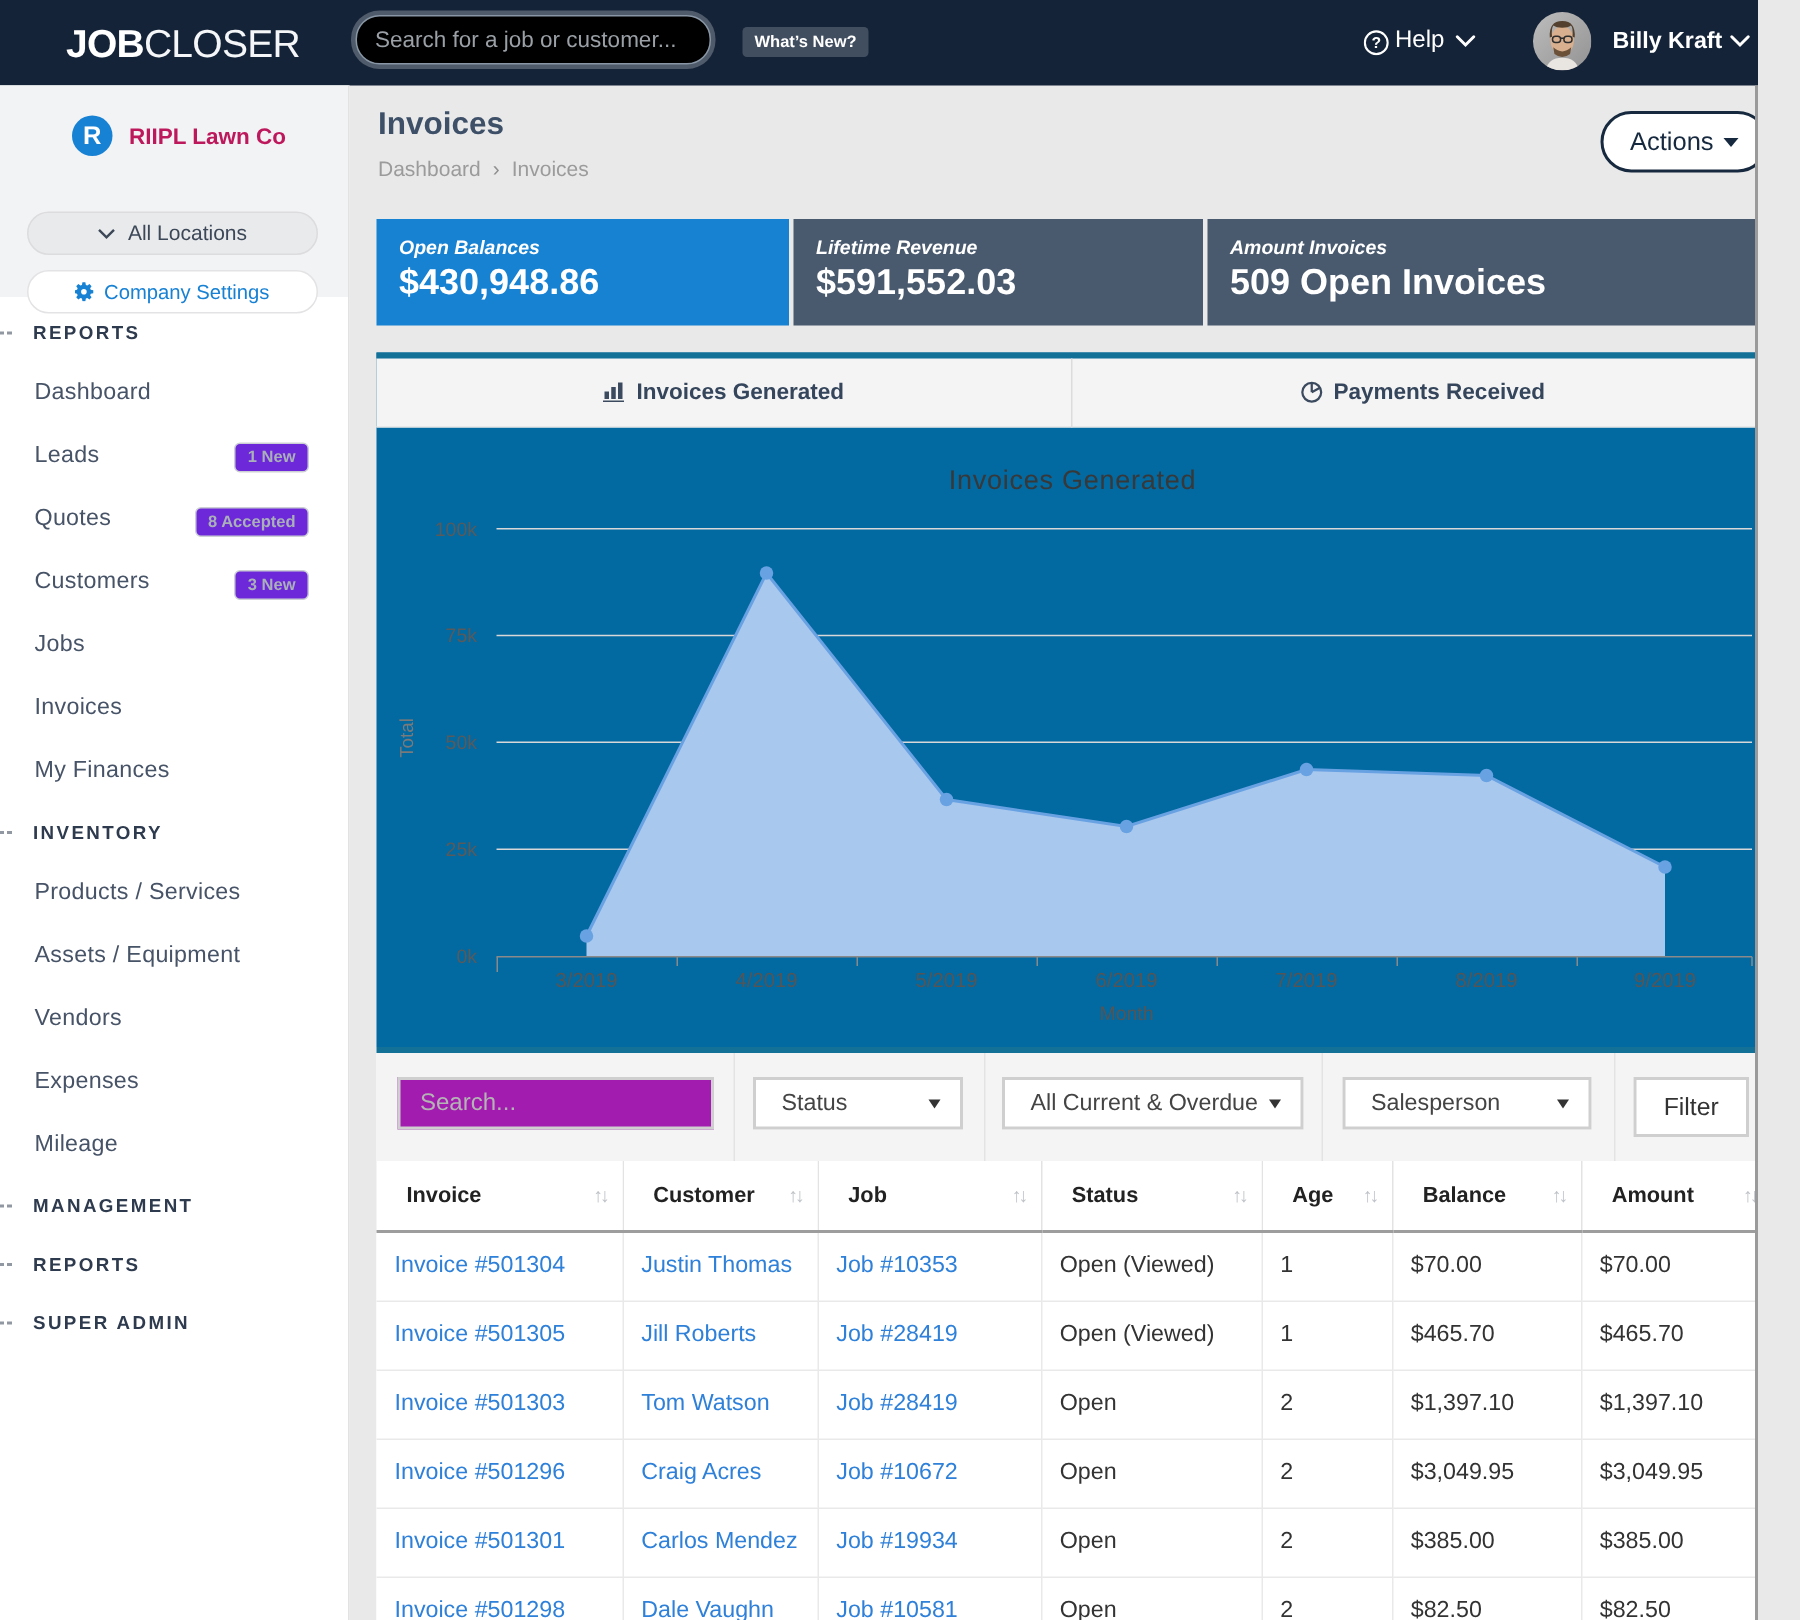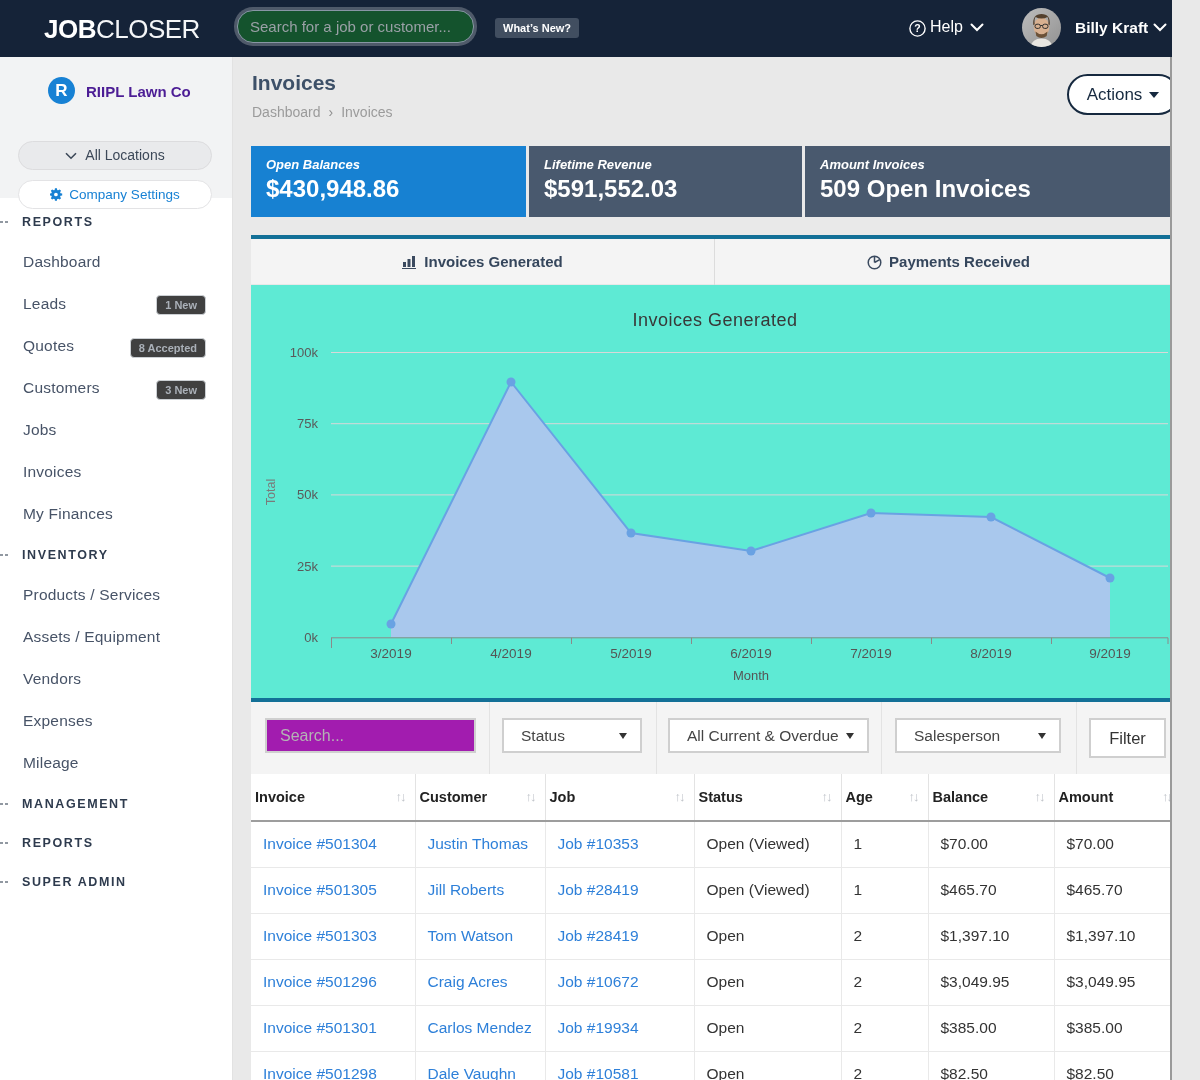--- a/index.html
+++ b/index.html
@@ -5,74 +5,74 @@
   * { margin:0; padding:0; box-sizing:border-box; }
   html,body { width:1200px; height:1080px; overflow:hidden; }
   body { font-family:"Liberation Sans", sans-serif; background:#e9e9e9; }
   #page { position:relative; width:1172px; height:1080px; overflow:hidden; }
 
   
   #navbar { position:absolute; left:0; top:0; width:1200px; height:57px; background:#152338; }
   #logo { position:absolute; left:44px; top:14px; font-size:26px; color:#fff; letter-spacing:-0.5px; }
   #logo b { font-weight:700; }
   #logo span { font-weight:300; color:#f4f6f8; }
-  #navsearch { position:absolute; left:237px; top:10px; width:237px; height:33px; background:#14532d; border:1px solid #8896a5; border-radius:16px; box-shadow:0 0 0 3px rgba(255,255,255,0.25); color:#9aa0a6; font-size:15px; line-height:31px; padding-left:12px; }
+  #navsearch { position:absolute; left:237px; top:10px; width:237px; height:33px; background:#000000; border:1px solid #8896a5; border-radius:16px; box-shadow:0 0 0 3px rgba(255,255,255,0.25); color:#9aa0a6; font-size:15px; line-height:31px; padding-left:12px; }
   #whatsnew { position:absolute; left:495px; top:18px; height:20px; background:#44516399; background:#414e60; border-radius:3px; color:#fff; font-size:11px; font-weight:700; line-height:20px; padding:0 8px; }
   #help-icon { position:absolute; left:909px; top:20px; }
   #help-text { position:absolute; left:930px; top:18px; font-size:16px; color:#fff; }
   #help-chev { position:absolute; left:970px; top:23px; }
   #avatar { position:absolute; left:1022px; top:8px; width:39px; height:39px; border-radius:50%; overflow:hidden; }
   #username { position:absolute; left:1075px; top:19px; font-size:15.5px; font-weight:600; color:#fff; }
   #user-chev { position:absolute; left:1153px; top:23px; }
 
   
   #sidebar { position:absolute; left:0; top:57px; width:233px; height:1023px; background:#fff; border-right:1px solid #e2e2e2; }
   #sidebar-top { position:absolute; left:0; top:0; width:232px; height:141px; background:#f2f3f4; }
   #co-logo { position:absolute; left:48px; top:20px; width:27px; height:27px; border-radius:50%; background:#1781d4; color:#fff; font-size:17px; font-weight:700; text-align:center; line-height:27px; }
-  #co-name { position:absolute; left:86px; top:26px; font-size:15px; font-weight:700; color:#4c1d95; letter-spacing:0; }
+  #co-name { position:absolute; left:86px; top:26px; font-size:15px; font-weight:700; color:#be185d; letter-spacing:0; }
   .pill { position:absolute; left:18px; width:194px; height:29px; border-radius:15px; font-size:14px; text-align:center; line-height:27px;margin-top:28px; }
   #all-loc { top:56px; background:#e9eaec; border:1px solid #dcdcde; color:#3c4858; }
   #co-set { top:95px; background:#fff; border:1px solid #e3e3e5; color:#1781d4; font-size:13.5px; font-weight:400; }
   .nav-hdr { position:absolute; left:22px; font-size:12.5px; font-weight:700; letter-spacing:1.6px; color:#2e3b4e; }
   .nav-hdr:before { content:""; position:absolute; left:-22px; top:6px; width:10px; height:2px; background:repeating-linear-gradient(90deg,#9198a1 0 3px,transparent 3px 5px); }
   .nav-item { position:absolute; left:23px; font-size:15.5px; color:#475367; letter-spacing:0.2px; }
-  .badge { position:absolute; font-size:11px; font-weight:700; color:#aab0b8; border:1px solid #ccd0d4; border-radius:4px; height:20px; line-height:18px; padding:0 8px; background:#404040; }
+  .badge { position:absolute; font-size:11px; font-weight:700; color:#aab0b8; border:1px solid #ccd0d4; border-radius:4px; height:20px; line-height:18px; padding:0 8px; background:#6d28d9; }
 
   
   #h1 { position:absolute; left:252px; top:71px; font-size:21px; font-weight:700; color:#3d5068; }
   #breadcrumb { position:absolute; left:252px; top:104px; font-size:14px; color:#9b9b9b; }
   #breadcrumb .sep { display:inline-block; margin:0 8px; color:#8f8f8f; }
   #actions-btn { position:absolute; left:1067px; top:74px; width:112px; height:41px; background:#fff; border:2px solid #16293f; border-radius:21px; color:#16293f; font-size:17px; text-align:center; line-height:37px; }
   #actions-btn .caret { display:inline-block; width:0; height:0; border-left:5px solid transparent; border-right:5px solid transparent; border-top:6px solid #16293f; margin-left:7px; vertical-align:middle; margin-top:-2px; }
 
   .stat { position:absolute; top:146px; height:71px; color:#fff; }
   .stat .lbl { position:absolute; left:15px; top:11px; font-size:13px; font-style:italic; font-weight:600; }
   .stat .val { position:absolute; left:15px; top:29px; font-size:24px; font-weight:700; }
   #stat1 { left:251px; width:275px; background:#1781d2; }
   #stat2 { left:529px; width:273px; background:#49596e; }
   #stat3 { left:805px; width:376px; background:#49596e; }
 
   
-  #chart-card { position:absolute; left:251px; top:235px; width:930px; height:463px; background:#5eead4; border-top:4px solid #137097; }
+  #chart-card { position:absolute; left:251px; top:235px; width:930px; height:463px; background:#0369a1; border-top:4px solid #137097; }
   #tabs { position:absolute; left:0; top:0; width:930px; height:46px; background:#f4f4f4; border-bottom:1px solid #e8e8e8; }
   .tab { position:absolute; top:0; height:46px; font-size:15px; font-weight:600; color:#35465c; text-align:center; line-height:46px; }
   #tab1 { left:0; width:464px; border-right:1px solid #dcdcdc; }
   #tab2 { left:465px; width:465px; }
 
   
   #table-card { position:absolute; left:251px; top:698px; width:930px; height:382px; background:#fff; border-top:4px solid #137097; }
   #filter-row { position:absolute; left:0; top:0; width:930px; height:72px; background:#f4f4f4; }
   .fdiv { position:absolute; top:0; width:1px; height:72px; background:#e3e3e3; }
   #fsearch { position:absolute; left:14px; top:16px; width:211px; height:35px; background:#a21caf; border:2px solid #cfcfcf; color:#b4b4b4; font-size:16px; line-height:31px; padding-left:13px; }
   .fselect { position:absolute; top:16px; height:35px; background:#fff; border:2px solid #cfcfcf; color:#444; font-size:15.5px; line-height:31px; padding-left:17px; }
   .fselect .dn { position:absolute; right:13px; top:13px; width:0; height:0; border-left:4.5px solid transparent; border-right:4.5px solid transparent; border-top:6px solid #333; }
   #fbtn { position:absolute; left:838px; top:16px; width:77px; height:40px; background:#fff; border:2px solid #cfcfcf; color:#333; font-size:16.5px; text-align:center; line-height:36px; }
 
   table { position:absolute; left:0; top:72px; width:930px; border-collapse:collapse; table-layout:fixed; }
-  th { height:47px; text-align:left; font-size:14.5px; font-weight:700; color:#222; border-bottom:2px solid #9d9d9d; border-right:1px solid #e3e3e3; padding:0 0 0 4px; position:relative; background:#fff; }
+  th { height:47px; text-align:left; font-size:14.5px; font-weight:700; color:#222; border-bottom:2px solid #9d9d9d; border-right:1px solid #e3e3e3; padding:0 0 0 20px; position:relative; background:#fff; }
   th:last-child, td:last-child { border-right:none; }
   th .sort { position:absolute; right:10px; top:15px; font-size:13px; color:#bfc3c9; letter-spacing:-2px; font-weight:400; }
   td { height:46px; font-size:15.5px; color:#333; border-bottom:1px solid #e9e9e9; border-right:1px solid #e9e9e9; padding:0 0 0 12px; background:#fff; }
   td.lnk { color:#2e80d9; }
   #rightbar { position:absolute; right:0; top:57px; width:2px; height:1023px; background:#9a9a9a; }
 </style>
 </head>
 <body>
 <div id="page">
 

